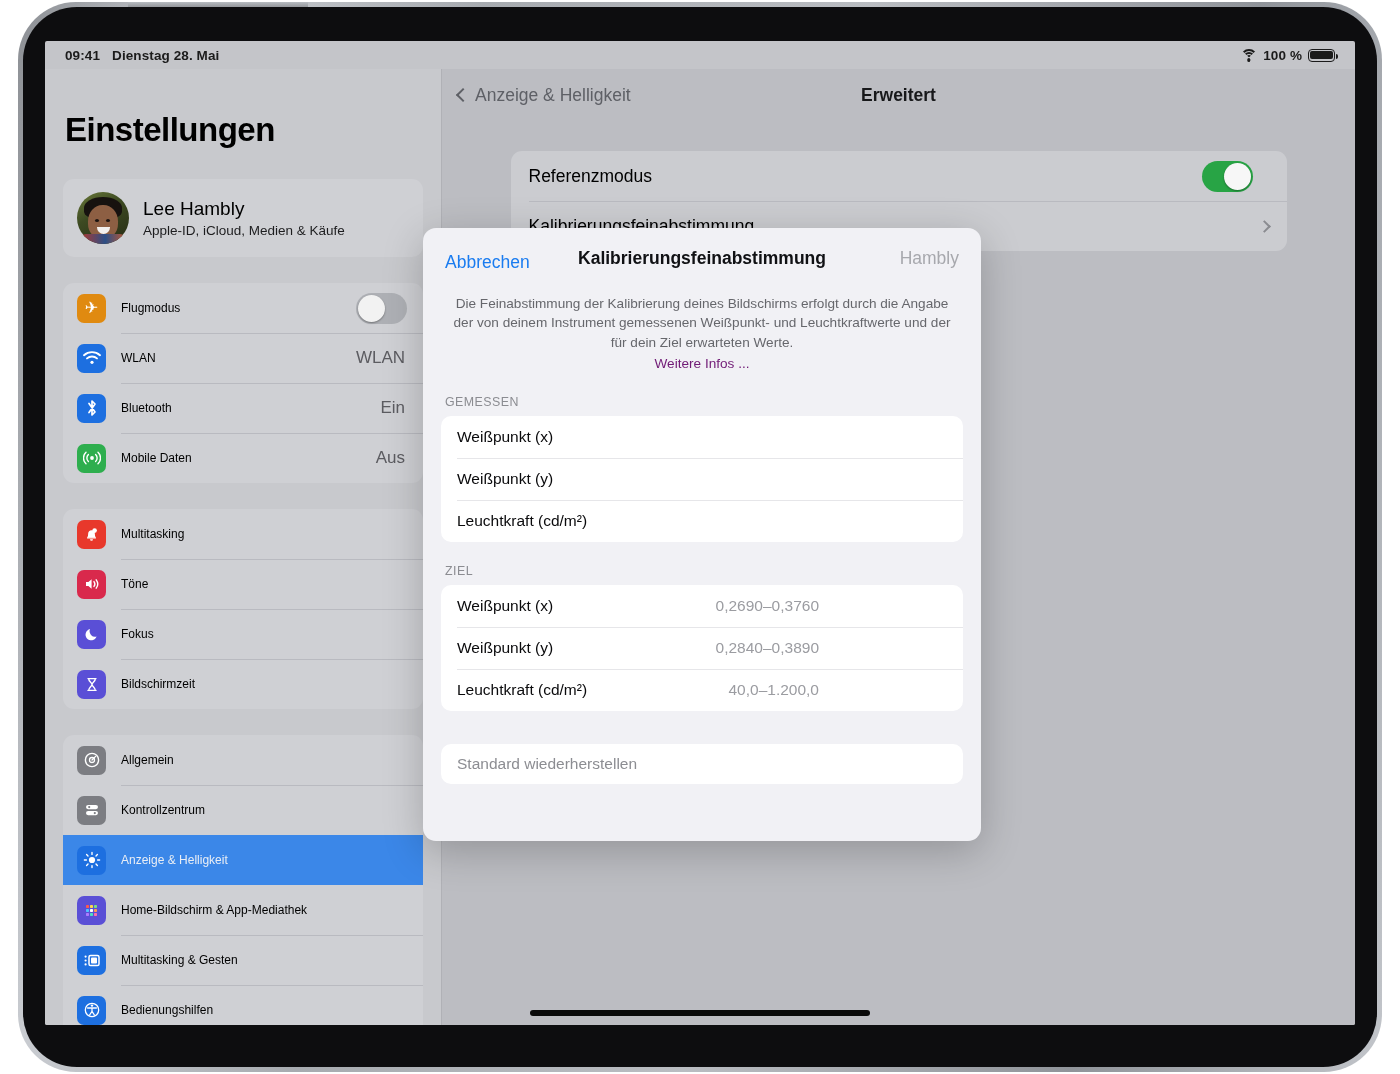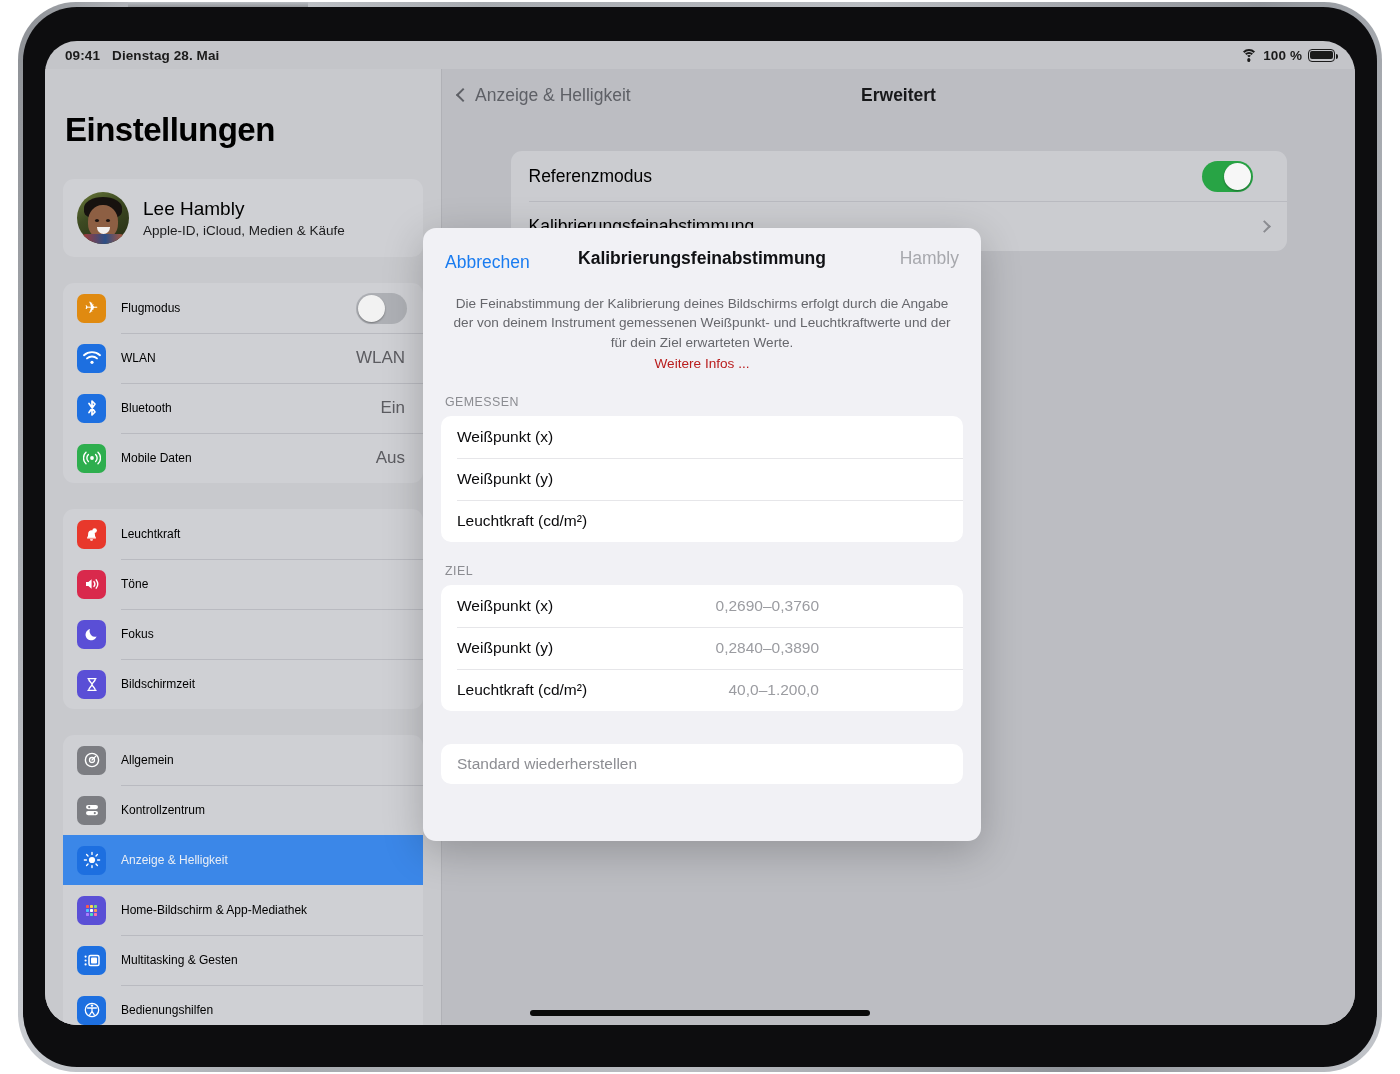--- a/index.html
+++ b/index.html
@@ -21,21 +21,21 @@
     position:absolute; left:23px; top:7px; width:1354px; height:1060px;
     border-radius:54px; background:#0d0d0f;
   }
   #top-camera-strip{
     position:absolute; left:110px; top:0px; width:180px; height:9px;
     background:linear-gradient(180deg,#b8bcc1,#77797d);
     border-radius:0 0 4px 4px;
   }
   #screen{
     position:absolute; left:45px; top:41px; width:1310px; height:984px;
-    border-radius:32px; overflow:hidden; background:#c4c5c9;
+    border-radius:2px; overflow:hidden; background:#c4c5c9;
   }
 
   
   #status-bar{
     position:absolute; left:0; top:0; width:100%; height:28px;
     display:flex; align-items:center; padding:0 20px; font-size:13.5px;
     font-weight:700; color:#1b1b1b; letter-spacing:.1px;
   }
   .sb-left{ display:flex; align-items:center; gap:12px; }
   .sb-right{ margin-left:auto; display:flex; align-items:center; gap:6px; font-weight:600;}
@@ -163,21 +163,21 @@
   }
   #modal-cancel{ font-size:17.5px; color:#1a7cf0; cursor:default;margin-top:8px; }
   #modal-title{
     position:absolute; left:0; right:0; text-align:center; font-size:17.5px; font-weight:700;
     color:#101114; pointer-events:none;
   }
   #modal-done{ margin-left:auto; font-size:17.5px; color:#a7a8ad; cursor:default; }
   #modal-desc{
     padding:6px 22px 0 22px; font-size:13.6px; line-height:1.42; color:#66676c;text-align:center;
   }
-  #modal-link{ color:#b91c1c; font-size:13.6px; display:inline-block; margin-top:2px; cursor:default; }
+  #modal-link{ color:#701a75; font-size:13.6px; display:inline-block; margin-top:2px; cursor:default; }
   .m-section-hdr{
     font-size:12.4px; color:#8b8c91; letter-spacing:.45px; padding:22px 0 7px 22px;
   }
   .m-card{
     margin:0 18px; background:#ffffff; border-radius:10px; overflow:hidden;
   }
   .m-row{
     height:42px; display:flex; align-items:center; padding:0 16px; position:relative;
   }
   .m-row + .m-row::before{
@@ -288,21 +288,21 @@
       <div class="sb-group">
         <div class="sb-row">
           <span class="sb-icon" style="background:#e8382b">
             <svg width="17" height="17" viewBox="0 0 17 17">
                 <path d="M4 11.5c1-.8 1.1-1.9 1.1-3.4C5.1 5.8 6.6 4.2 8.5 4.2s3.4 1.6 3.4 3.9c0 1.5.1 2.6 1.1 3.4z" fill="#fff"></path>
                 <rect x="4" y="11.2" width="9" height="1.4" rx=".7" fill="#fff"></rect>
                 <path d="M7 13.2h3a1.5 1.5 0 0 1-3 0z" fill="#fff"></path>
                 <circle cx="11.6" cy="4.6" r="2.3" fill="#fff"></circle>
               </svg>
           </span>
-          <span class="sb-label">Leuchtkraft</span>
+          <span class="sb-label">Multitasking</span>
         </div>
         <div class="sb-row">
           <span class="sb-icon" style="background:#d9294c">
             <svg width="18" height="16" viewBox="0 0 18 16">
                 <path d="M3 6h2.4L8.6 3.2v9.6L5.4 10H3z" fill="#fff"></path>
                 <path d="M11 5.6a4 4 0 0 1 0 4.8M13.2 3.8a7 7 0 0 1 0 8.4" stroke="#fff" stroke-width="1.4" fill="none" stroke-linecap="round"></path>
               </svg>
           </span>
           <span class="sb-label">Töne</span>
         </div>

